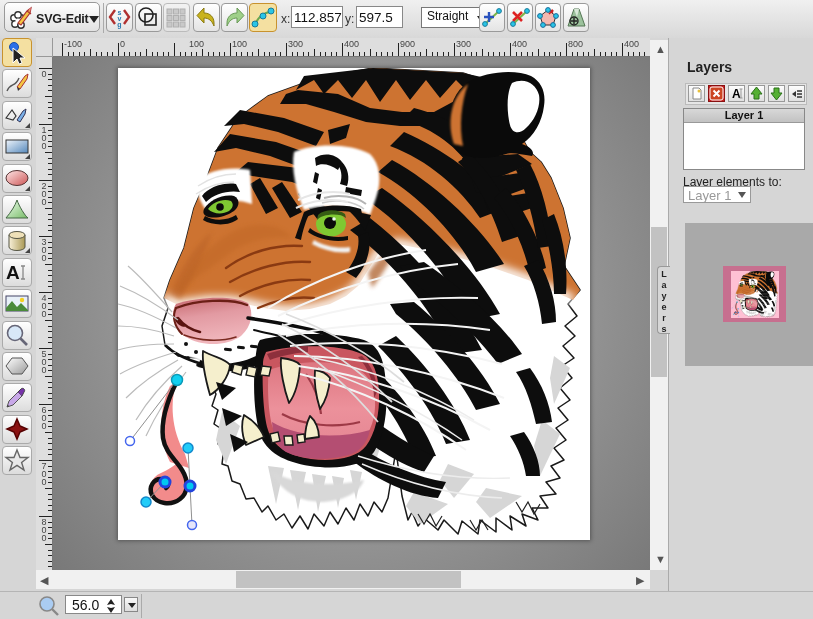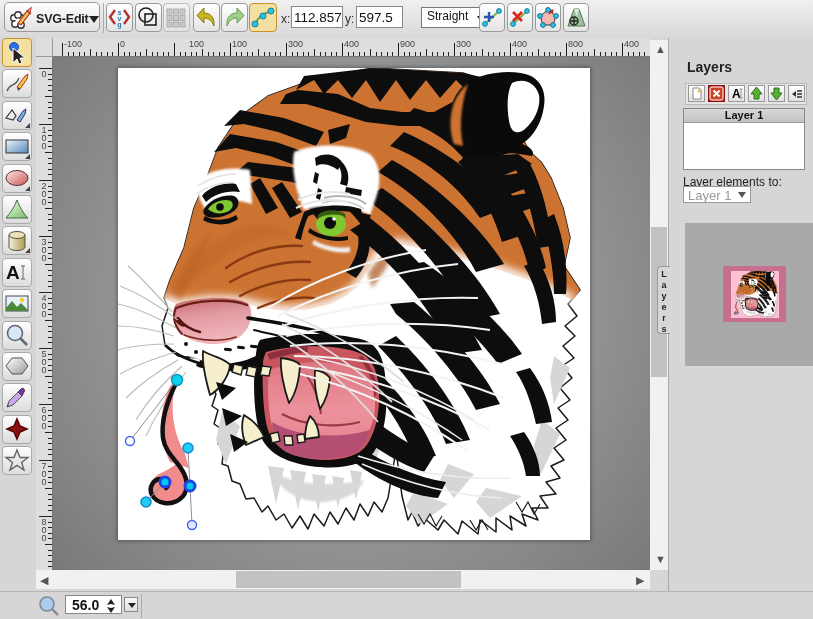--- a/index.html
+++ b/index.html
@@ -68,21 +68,21 @@
 #moveselect .car { position:absolute; right:4px; top:5px; width:0; height:0; border:4px solid transparent; border-top:6px solid #555; }
 #minimap { position:absolute; left:16px; top:185px; width:129px; height:143px; background:#a9a9a9; }
 #thumbframe { position:absolute; left:38px; top:43px; width:63px; height:56px; background:#c76f8f; }
 #thumbinner { position:absolute; left:8px; top:5px; width:48px; height:47px; background:#ffc0d4; overflow:hidden;}
 #layerstab { position:absolute; left:-12px; top:228px; width:13px; height:68px; background:#d6d6d6; border:1px solid #999; border-right:none; border-radius:4px 0 0 4px;
   font-size:9px; font-weight:bold; color:#222; text-align:center; line-height:11px; padding-top:2px;}
 
 
 #bottombar { position:absolute; left:0; top:591px; width:813px; height:28px; background:#d6d6d6; border-top:1px solid #b5b5b5;}
 #zoombox { position:absolute; left:65px; top:3px; width:57px; height:19px; border:1px solid #888; background:#fff; }
-#zoombox span { position:absolute; left:6px; top:1px; font-size:14px; color:#111;font-weight:bold; }
+#zoombox span { position:absolute; left:6px; top:1px; font-size:14px; color:#111; }
 #zoomdrop { position:absolute; left:124px; top:5px; width:14px; height:15px; border:1px solid #888; background:linear-gradient(#f8f8f8,#ddd); }
 #zoomdrop .car { position:absolute; left:3px; top:5px; width:0; height:0; border:4px solid transparent; border-top:5px solid #222; }
 #bsep { position:absolute; left:141px; top:2px; width:1px; height:24px; background:#aaa; }
 </style>
 </head>
 <body>
 <div id="page">
 
   <div id="topbar">
     <div id="logobtn">

